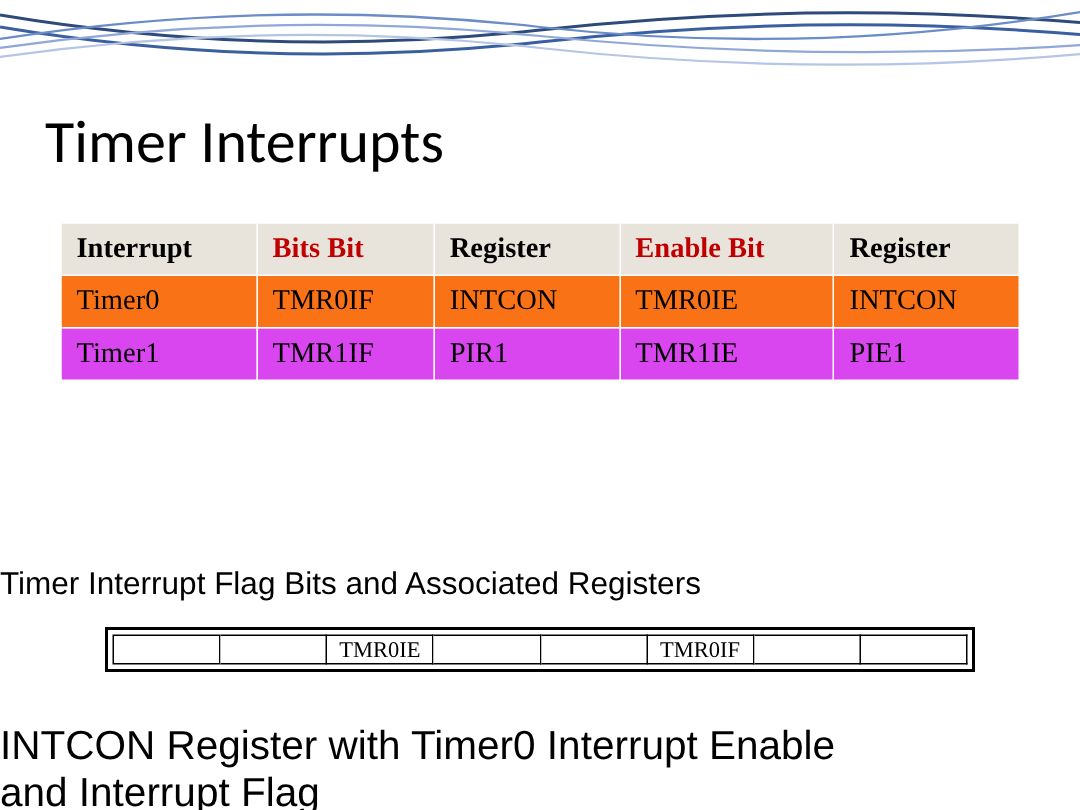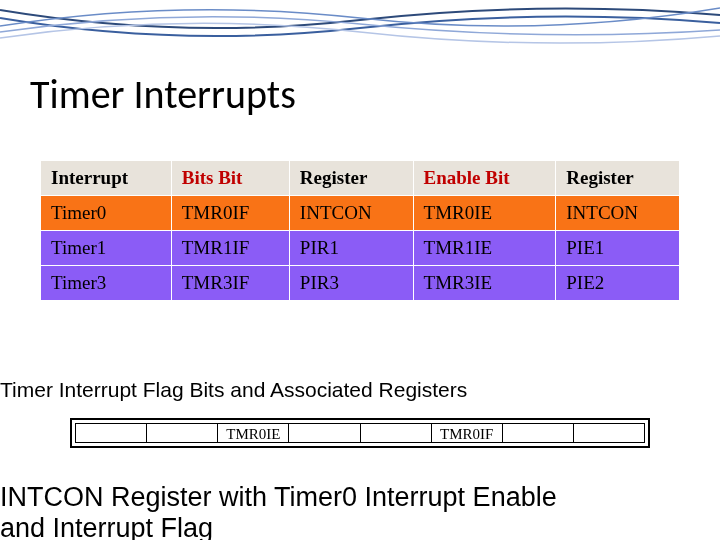--- a/index.html
+++ b/index.html
@@ -34,41 +34,41 @@
     position: absolute;
     top: 70px;
     left: 30px;
     font-family: "Calibri", "Arial", sans-serif;
     font-size: 40px;
     font-weight: 400;
     color: #000;
   }
   .main-table {
     position: absolute;
-    top: 160px;
+    top: 148px;
     left: 40px;
     border-collapse: collapse;
     width: 640px;
   }
   .main-table td, .main-table th {
     border: 1px solid #fff;
     padding: 6px 10px;
     text-align: left;
     font-size: 19px;
     font-family: "Georgia", serif;
   }
   .main-table th {
     background: #e8e3db;
     font-weight: bold;
   }
   .main-table tr.odd td {
     background: #f97316;
   }
   .main-table tr.even td {
-    background: #8b5cf6;
+    background: #d946ef;
   }
   .red-text { color: #c00000; }
   .black-text { color: #000; }
   .caption1 {
     position: absolute;
     top: 378px;
     left: 0;
     width: 720px;
     text-align: left;
     font-family: "Arial", sans-serif;
@@ -147,27 +147,20 @@
       <td>TMR0IE</td>
       <td>INTCON</td>
     </tr>
     <tr class="even">
       <td>Timer1</td>
       <td>TMR1IF</td>
       <td>PIR1</td>
       <td>TMR1IE</td>
       <td>PIE1</td>
     </tr>
-    <tr class="even">
-      <td>Timer3</td>
-      <td>TMR3IF</td>
-      <td>PIR3</td>
-      <td>TMR3IE</td>
-      <td>PIE2</td>
-    </tr>
   </tbody>
     </table>
 
   <div class="caption1">Timer Interrupt Flag Bits and Associated Registers</div>
 
   <div class="reg-box">
     <div class="reg-inner">
       <div class="reg-cell"></div>
       <div class="reg-cell"></div>
       <div class="reg-cell">TMR0IE</div>

